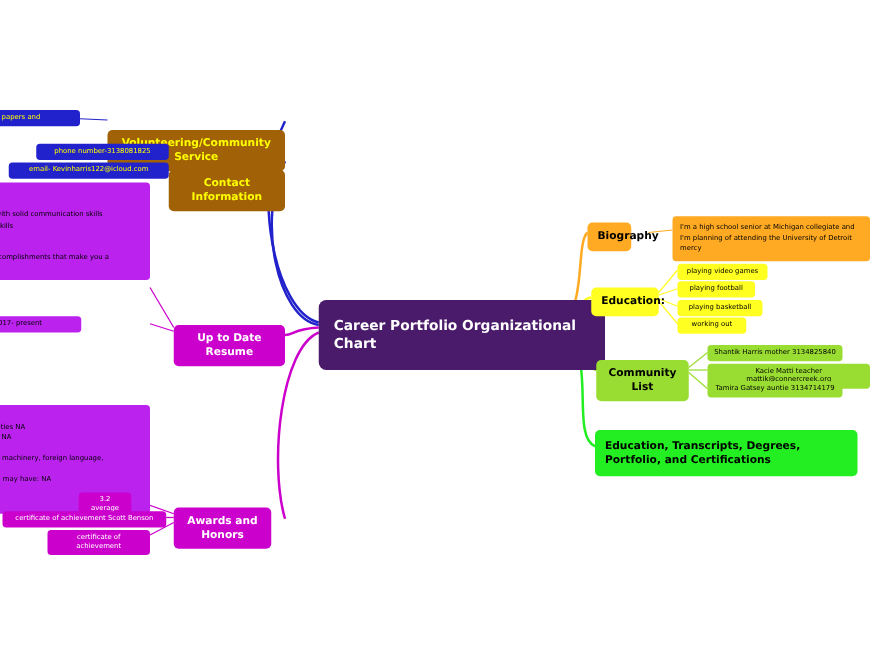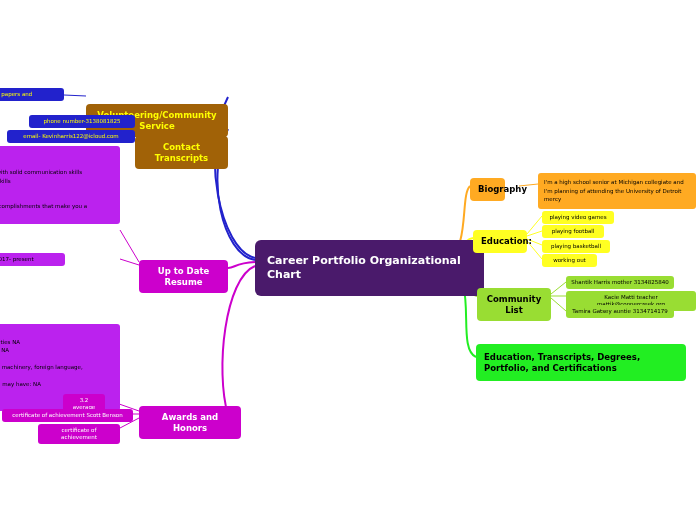--- a/index.html
+++ b/index.html
@@ -112,28 +112,28 @@
 
   <div class="node root" style="left:255px; top:240px; width:229px;">
     <span>Career Portfolio Organizational Chart</span>
   </div>
 
   <div class="node branch blue-branch" style="left:86px; top:88px; width:142px; text-align:center;">
     <span>Volunteering/Community Service</span>
   </div>
 
   <div class="node branch blue-branch" style="left:135px; top:120px; width:93px; text-align:center;">
-    <span>Contact Transcripts</span>
+    <span>Contact Information</span>
   </div>
 
   <div class="node branch magenta-branch" style="left:139px; top:260px; width:89px; text-align:center;">
     <span>Up to Date Resume</span>
   </div>
 
-  <div class="node branch magenta-branch" style="left:139px; top:406px; width:102px; text-align:center;">
+  <div class="node branch magenta-branch" style="left:139px; top:406px; width:78px; text-align:center;">
     <span>Awards and Honors</span>
   </div>
 
   <div class="node branch orange-branch" style="left:470px; top:178px; width:35px; text-align:center;">
     <span>Biography</span>
   </div>
 
   <div class="node branch yellow-branch" style="left:473px; top:230px; width:54px; text-align:center;">
     <span>Education:</span>
   </div>

